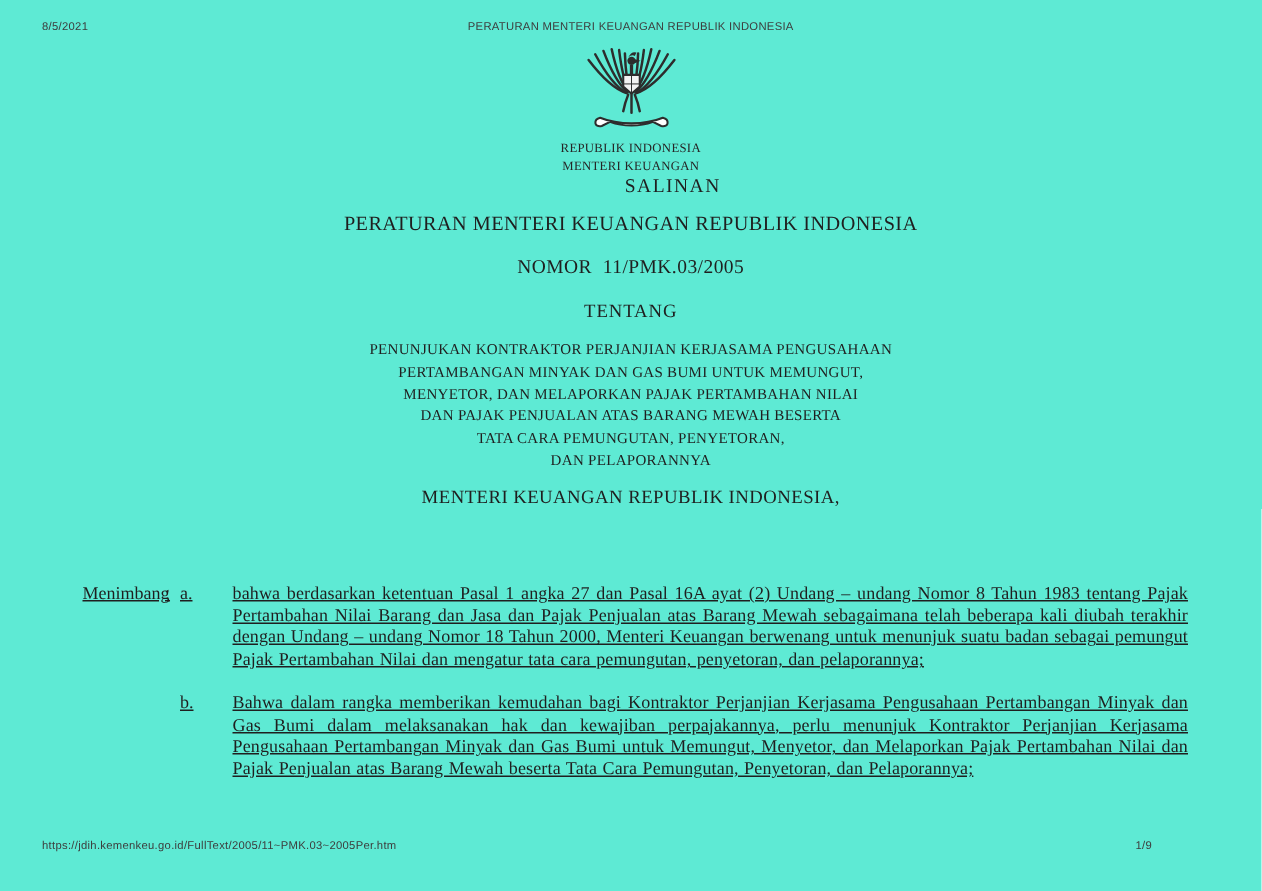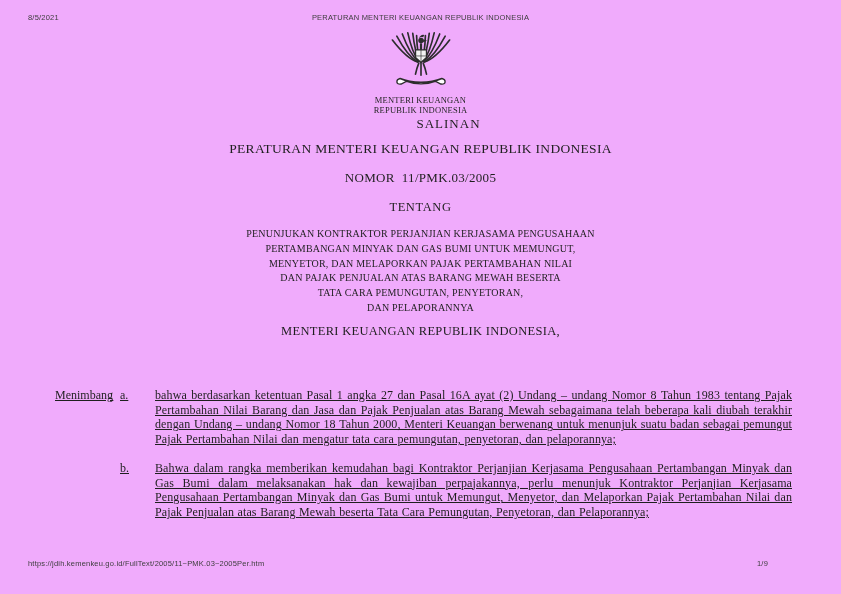--- a/index.html
+++ b/index.html
@@ -1,19 +1,19 @@
 <!DOCTYPE html>
 <html><head>
 <meta charset="utf-8">
 <style>
   html, body { margin:0; padding:0; background:#ffffff; }
   .page {
     position:relative;
     width:841px; height:594px;
-    background:#f0abfc;
+    background:#5eead4;
     overflow:hidden;
     font-family:"Liberation Serif", serif;
     color:#1f1f1f;
     margin:0 auto;
   }
   .chrome {
     font-family:"Liberation Sans", sans-serif;
     font-size:7.5px;
     color:#3d3d3d;
     letter-spacing:0.2px;
@@ -90,22 +90,22 @@
       <path d="M60 22 L60 34" stroke="#2d2d2d" stroke-width="4"></path>
       <path d="M50 34 h20 v14 l-10 9 -10 -9 z" fill="#f2f2f2" stroke="#2d2d2d" stroke-width="2.5"></path>
       <path d="M60 34 v23 M50 45 h20" stroke="#2d2d2d" stroke-width="1.2"></path>
       <g stroke="#2d2d2d" stroke-width="3" stroke-linecap="round" fill="none">
         <path d="M56 58 Q52 68 50 78"></path>
         <path d="M60 58 Q60 70 60 80"></path>
         <path d="M64 58 Q68 68 70 78"></path>
       </g>
       <path d="M22 86 C14 88 14 98 24 96 L34 91 C50 97 70 97 86 91 L96 96 C106 98 106 88 98 86 C76 95 44 95 22 86 Z" fill="#ffffff" stroke="#2d2d2d" stroke-width="2.5"></path>
     </svg>
+    <div class="emblem-caption">REPUBLIK INDONESIA</div>
     <div class="emblem-caption first">MENTERI KEUANGAN</div>
-    <div class="emblem-caption">REPUBLIK INDONESIA</div>
   </div>
 
   <div class="centered salinan">SALINAN</div>
   <div class="centered heading">PERATURAN MENTERI KEUANGAN REPUBLIK INDONESIA</div>
   <div class="centered nomor">NOMOR  11/PMK.03/2005</div>
   <div class="centered tentang">TENTANG</div>
 
   <div class="centered doc-title">
     <div>PENUNJUKAN KONTRAKTOR PERJANJIAN KERJASAMA PENGUSAHAAN</div>
     <div>PERTAMBANGAN MINYAK DAN GAS BUMI UNTUK MEMUNGUT,</div>

